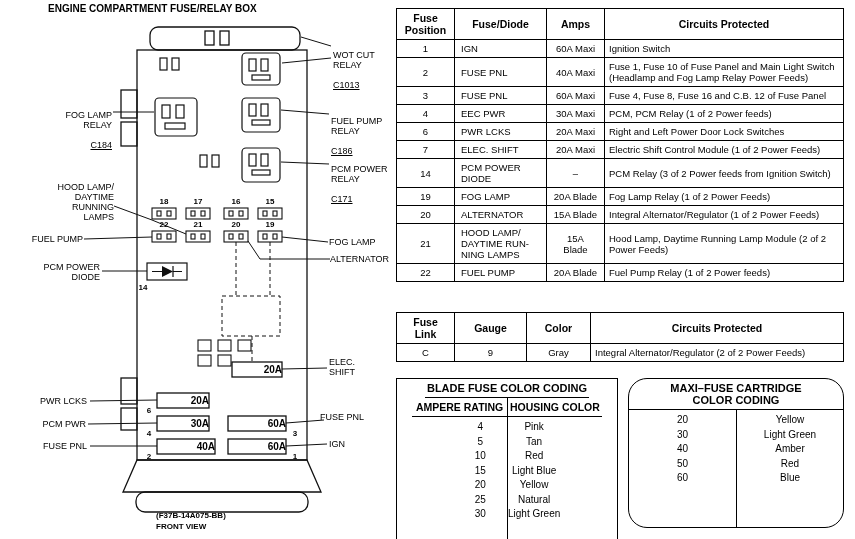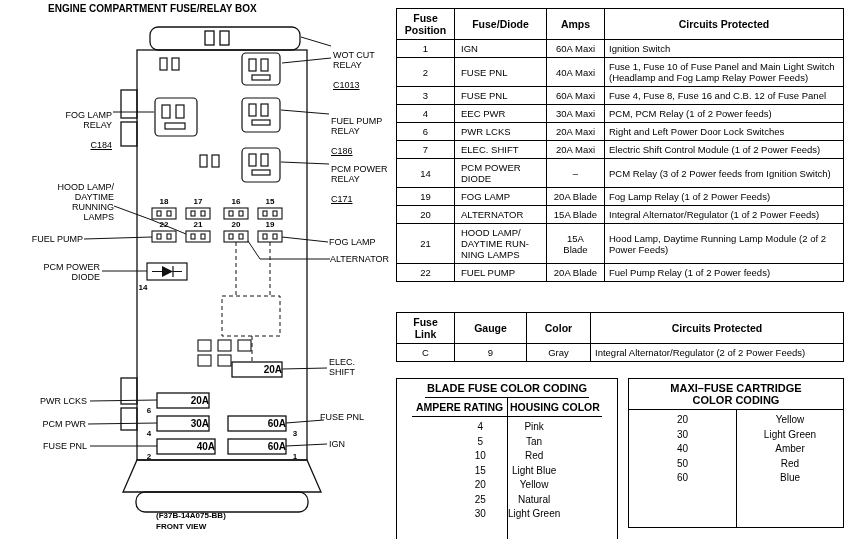--- a/index.html
+++ b/index.html
@@ -26,21 +26,21 @@
   th { font-size:10.5px; font-weight:700; text-align:center; padding:3px 2px; line-height:12px; }
   td { font-size:9.5px; padding:3px 4px; line-height:11px; vertical-align:middle; }
   td.c { text-align:center; }
   td.name { padding-left:6px; }
   .pre { white-space:pre-line; }
   .maintable { position:absolute; left:2px; top:8px; width:448px; table-layout:fixed; }
   .linktable { position:absolute; left:2px; top:312px; width:448px; table-layout:fixed; }
 
   .ctable { position:absolute; border:1.5px solid #000; display:flex; flex-direction:column; background:#fff; }
   .bladetable { left:2px; top:378px; width:222px; height:188px;align-items:center; }
-  .maxitable  { left:234px; top:378px; width:216px; height:150px; }
+  .maxitable  { left:234px; top:378px; width:216px; height:150px;border-radius:19px; }
   .ctitle { border-bottom:1.5px solid #000; font-weight:700; text-align:center; font-size:11px; line-height:12px; padding:3px 2px; white-space:pre-line; }
   .chead { display:grid; grid-template-columns:1fr 1fr; border-bottom:1.5px solid #000; }
   .ch { font-weight:700; text-align:center; font-size:10.5px; line-height:12px; padding:3px 2px; white-space:pre-line; }
   .cr { border-left:1.5px solid #000; }
   .cbody { display:grid; grid-template-columns:1fr 1fr; flex:1; }
   .ccol { text-align:center; padding-top:3px; font-size:10px; }
   .cval { line-height:14.5px; }
 </style>
 </head>
 <body>

